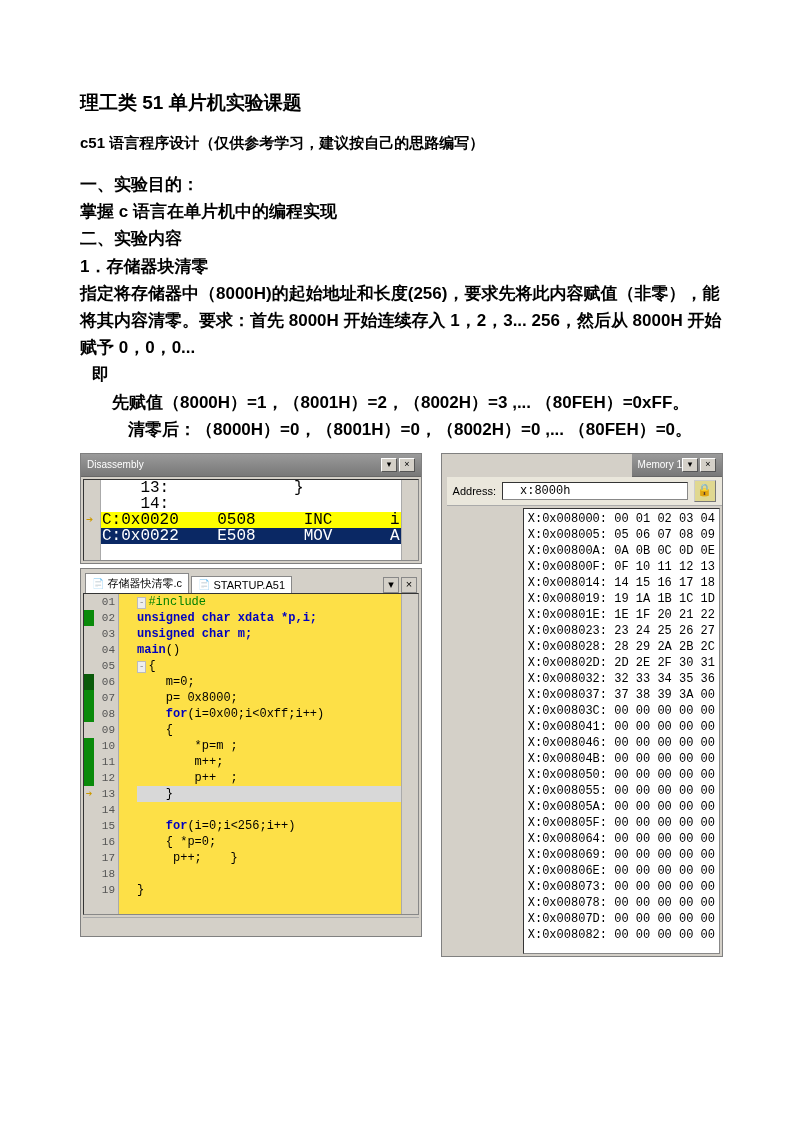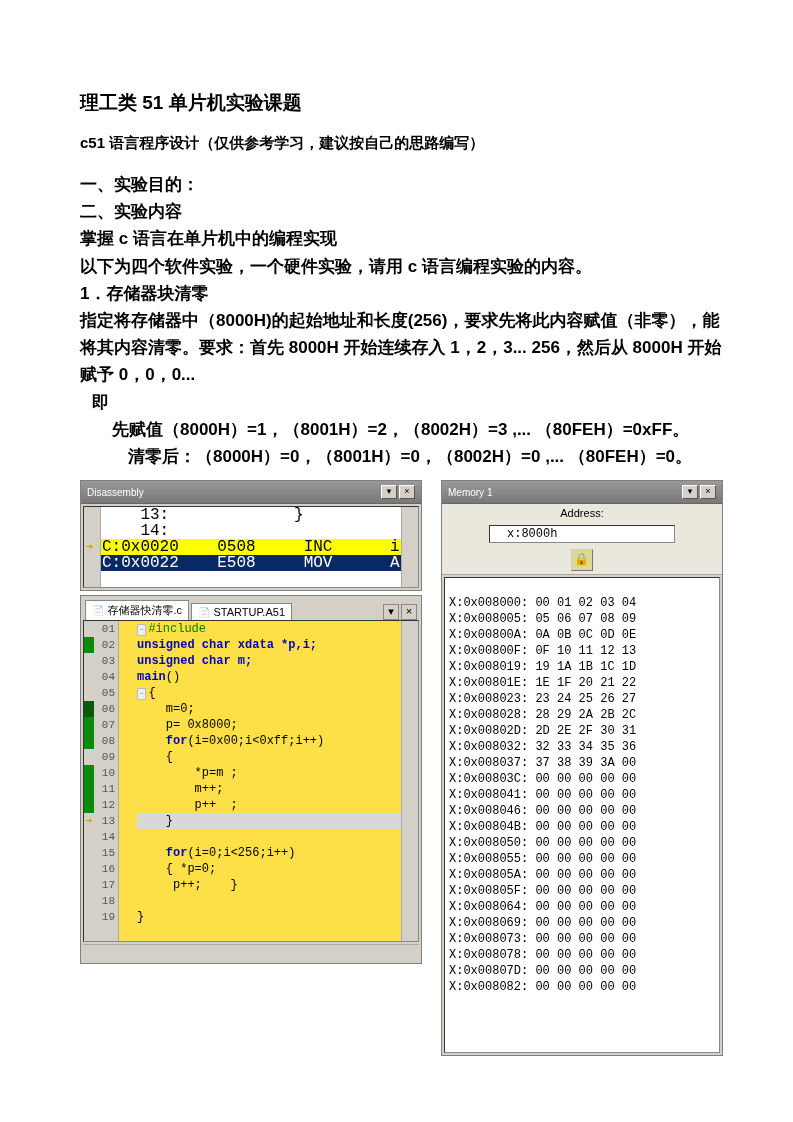--- a/index.html
+++ b/index.html
@@ -40,37 +40,36 @@
   .gut-arrow{position:absolute;left:0;top:0;width:10px;height:16px;color:#cc9900;font-size:11px;text-align:center;line-height:16px;}
   .code-lines{position:absolute;left:53px;top:0;right:0;}
   .cl{height:16px;line-height:16px;white-space:pre;font-size:12px;}
   .cl .fold{color:#888;background:#eee;border:1px solid #bbb;font-size:9px;padding:0 1px;margin-right:2px;}
   .kw{color:#0000c0;font-weight:bold;}
   .pp{color:#008000;}
   .cl.hl{background:#d8d8d8;}
   .scrollbar-v{position:absolute;right:0;top:0;width:16px;height:100%;background:#d4d0c8;border-left:1px solid #aaa;}
   .scrollbar-h{height:16px;background:#d4d0c8;border-top:1px solid #aaa;margin:0 2px 2px 2px;}
 
-  .mem-toolbar{display:flex;align-items:center;gap:6px;padding:3px 6px;background:#eae7dc;border-bottom:1px solid #aaa;font-size:11px;font-family:Tahoma,sans-serif;flex-direction:column;}
+  .mem-toolbar{display:flex;align-items:center;gap:6px;padding:3px 6px;background:#eae7dc;border-bottom:1px solid #aaa;font-size:11px;font-family:Tahoma,sans-serif;}
   .mem-toolbar input{font-family:"Courier New",monospace;font-size:12px;width:150px;height:16px;border:1px inset #888;padding:0 17px;background:#fff;}
   .lock{width:20px;height:20px;border:1px outset #ccc;background:#e0d890;text-align:center;line-height:18px;font-size:12px;}
-  .mem-body{background:#fff;border:1px inset #888;margin:2px;height:440px;overflow:hidden;padding:17px 4px;}
+  .mem-body{background:#fff;border:1px inset #888;margin:2px;height:440px;overflow:hidden;padding:2px 4px;}
   .mem-line{white-space:pre;font-size:12px;line-height:16px;}
 </style>
 </head>
 <body>
 
 <div class="page">
   <div class="title">理工类 51 单片机实验课题</div>
   <div class="subtitle">c51 语言程序设计（仅供参考学习，建议按自己的思路编写）</div>
   <div class="body-text">
     <div>一、实验目的：</div>
+    <div>掌握 c 语言在单片机中的编程实现</div>
     <div>二、实验内容</div>
-    <div>掌握 c 语言在单片机中的编程实现</div>
-    <div>以下为四个软件实验，一个硬件实验，请用 c 语言编程实验的内容。</div>
     <div>1．存储器块清零</div>
     <div>指定将存储器中（8000H)的起始地址和长度(256)，要求先将此内容赋值（非零），能将其内容清零。要求：首先 8000H 开始连续存入 1，2，3... 256，然后从 8000H 开始赋予 0，0，0...</div>
     <div style="padding-left:12px;">即</div>
     <div class="indent1">先赋值（8000H）=1，（8001H）=2，（8002H）=3 ,... （80FEH）=0xFF。</div>
     <div class="indent2">清零后：（8000H）=0，（8001H）=0，（8002H）=0 ,... （80FEH）=0。</div>
   </div>
 
   <div class="ide">
     <div class="ide-left">
 
@@ -154,55 +153,57 @@
               <div class="cl"><span></span></div>
               <div class="cl"><span>}</span></div>
             </div>
           <div class="scrollbar-v"></div>
         </div>
         <div class="scrollbar-h"></div>
       </div>
     </div>
 
     <div class="ide-right">
-      <div class="panel" style="height:100%;display:flex;flex-direction:column;">
+      <div class="panel" style="height:100%;display:flex;flex-direction:column;align-items:flex-end;">
         <div class="titlebar">
           <span>Memory 1</span>
           <span class="ctrls">
             <span class="wbtn">▾</span>
             <span class="wbtn">×</span>
           </span>
         </div>
         <div class="mem-toolbar">
           <span>Address:</span>
           <input value="x:8000h" style="">
           <span class="lock">🔒</span>
         </div>
         <div class="mem-body" id="mem-body">
             <div class="mem-line">X:0x008000: 00 01 02 03 04</div>
             <div class="mem-line">X:0x008005: 05 06 07 08 09</div>
             <div class="mem-line">X:0x00800A: 0A 0B 0C 0D 0E</div>
             <div class="mem-line">X:0x00800F: 0F 10 11 12 13</div>
+            <div class="mem-line">X:0x008014: 14 15 16 17 18</div>
             <div class="mem-line">X:0x008019: 19 1A 1B 1C 1D</div>
             <div class="mem-line">X:0x00801E: 1E 1F 20 21 22</div>
             <div class="mem-line">X:0x008023: 23 24 25 26 27</div>
             <div class="mem-line">X:0x008028: 28 29 2A 2B 2C</div>
             <div class="mem-line">X:0x00802D: 2D 2E 2F 30 31</div>
             <div class="mem-line">X:0x008032: 32 33 34 35 36</div>
             <div class="mem-line">X:0x008037: 37 38 39 3A 00</div>
             <div class="mem-line">X:0x00803C: 00 00 00 00 00</div>
             <div class="mem-line">X:0x008041: 00 00 00 00 00</div>
             <div class="mem-line">X:0x008046: 00 00 00 00 00</div>
             <div class="mem-line">X:0x00804B: 00 00 00 00 00</div>
             <div class="mem-line">X:0x008050: 00 00 00 00 00</div>
             <div class="mem-line">X:0x008055: 00 00 00 00 00</div>
             <div class="mem-line">X:0x00805A: 00 00 00 00 00</div>
             <div class="mem-line">X:0x00805F: 00 00 00 00 00</div>
             <div class="mem-line">X:0x008064: 00 00 00 00 00</div>
             <div class="mem-line">X:0x008069: 00 00 00 00 00</div>
+            <div class="mem-line">X:0x00806E: 00 00 00 00 00</div>
             <div class="mem-line">X:0x008073: 00 00 00 00 00</div>
             <div class="mem-line">X:0x008078: 00 00 00 00 00</div>
             <div class="mem-line">X:0x00807D: 00 00 00 00 00</div>
             <div class="mem-line">X:0x008082: 00 00 00 00 00</div>
           </div>
       </div>
     </div>
   </div>
 </div>
 

